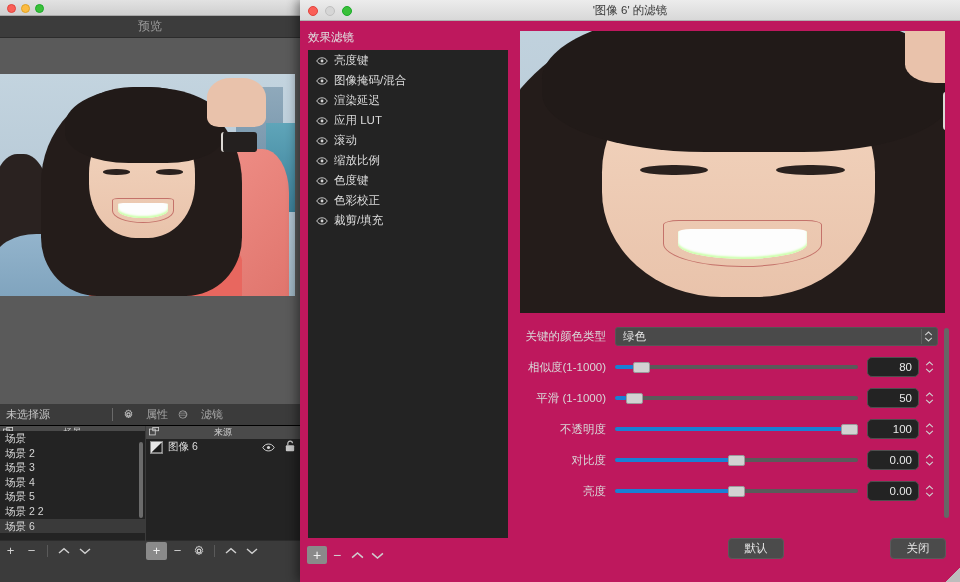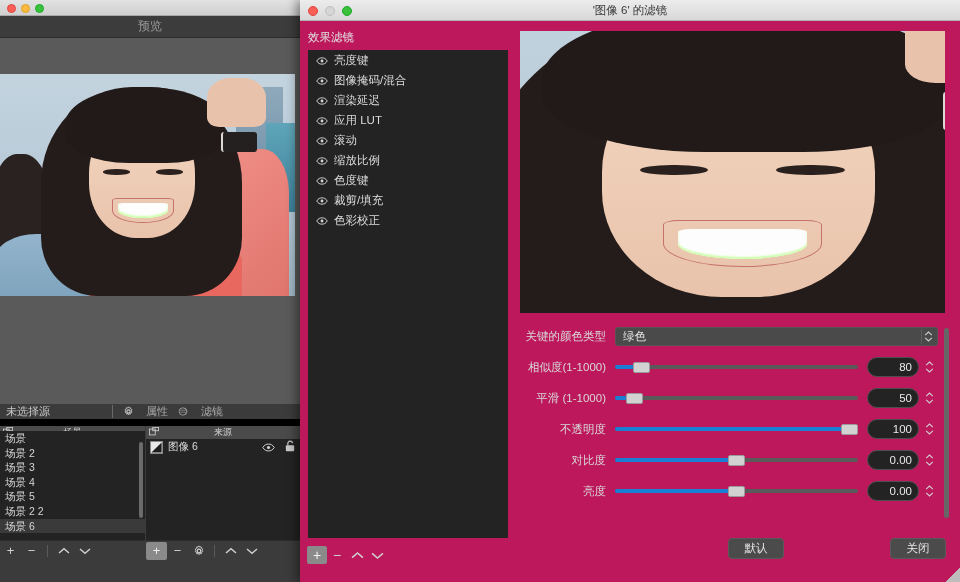--- a/index.html
+++ b/index.html
@@ -84,21 +84,21 @@
     border: 1.5px solid #c4726a; border-radius: 10% 10% 50% 50%; }
   .p-hand { position: absolute; right: 10%; top: 2%; width: 20%; height: 22%;
     background: #e9c2ab; border-radius: 40% 40% 20% 20%; }
   .p-watch { position: absolute; right: 13%; top: 26%; width: 12%; height: 9%;
     background: #24201f; border-radius: 3px; border-left: 2px solid #dcd8d4; }
 
   
   .src-bar {
     position: absolute; left: 0; top: 404px; width: 300px; height: 22px;
     background: #3b3b3b; display: flex; align-items: center;
-    border-bottom: 7px solid #000000;
+    border-bottom: 1px solid #000000;
   }
   .src-bar .noselect { color: #c8c8c8; font-size: 11px; margin-left: 6px; }
   .src-bar .divider { width: 1px; height: 13px; background: #6a6a6a; margin-left: 62px; }
   .tabitem { display: flex; align-items: center; gap: 12px; margin-left: 10px;
     color: #a9a9a9; font-size: 11px; }
   .tabitem svg { display: block; }
 
   .panes { position: absolute; left: 0; top: 426px; width: 300px; height: 134px; display: flex; }
   .pane { position: relative; height: 134px; background: #232323; }
   .pane-scenes { width: 146px; border-right: 1px solid #3b3b3b; }
@@ -185,21 +185,21 @@
     position: absolute; right: 2px; top: 1px; width: 14px; height: 15px;
     display: flex; flex-direction: column; align-items: center; justify-content: center;
     gap: 1px; border-left: 1px solid #5e5e5e;
   }
   .slider { flex: 1; position: relative; height: 16px; display: flex; align-items: center; }
   .track { position: absolute; left: 0; right: 0; height: 4px; background: #5a5a5a; border-radius: 2px; }
   .fill { position: absolute; left: 0; height: 4px; background: #1a7fd4; border-radius: 2px; }
   .knob { position: absolute; width: 17px; height: 11px; background: #d2d2d2;
     border: 1px solid #9b9b9b; border-radius: 2px; }
   .spin { width: 52px; height: 20px; background: #232323; border: 1px solid #4e4e4e;
-    border-radius: 10px; margin-left: 9px; display: flex; align-items: center;
+    border-radius: 5px; margin-left: 9px; display: flex; align-items: center;
     justify-content: flex-end; }
   .spin .num { font-size: 11.5px; color: #e8e8e8; padding-right: 6px; }
   .spinbtns { width: 17px; height: 20px; margin-left: 2px;
     display: flex; flex-direction: column; align-items: center; justify-content: center; gap: 2px; }
 
   .ctl-scrollbar { position: absolute; left: 944px; top: 328px; width: 5px; height: 190px;
     background: #666; border-radius: 3px; }
 
   .btn {
     position: absolute; height: 21px; background: #4b4b4b; border: 1px solid #5a5a5a;
@@ -428,28 +428,28 @@
               <path d="M1 5C3 1.6 5.4 0.8 8 0.8S13 1.6 15 5c-2 3.4-4.4 4.2-7 4.2S3 8.4 1 5z" fill="none" stroke="#d4d4d4" stroke-width="1.3"></path>
               <circle cx="8" cy="5" r="1.9" fill="#d4d4d4"></circle>
             </svg></span>
           <span class="lbl">色度键</span>
         </div>
         <div class="f-row">
           <span><svg width="12" height="8" viewBox="0 0 16 10">
               <path d="M1 5C3 1.6 5.4 0.8 8 0.8S13 1.6 15 5c-2 3.4-4.4 4.2-7 4.2S3 8.4 1 5z" fill="none" stroke="#d4d4d4" stroke-width="1.3"></path>
               <circle cx="8" cy="5" r="1.9" fill="#d4d4d4"></circle>
             </svg></span>
+          <span class="lbl">色彩校正</span>
+        </div>
+        <div class="f-row">
+          <span><svg width="12" height="8" viewBox="0 0 16 10">
+              <path d="M1 5C3 1.6 5.4 0.8 8 0.8S13 1.6 15 5c-2 3.4-4.4 4.2-7 4.2S3 8.4 1 5z" fill="none" stroke="#d4d4d4" stroke-width="1.3"></path>
+              <circle cx="8" cy="5" r="1.9" fill="#d4d4d4"></circle>
+            </svg></span>
           <span class="lbl">裁剪/填充</span>
-        </div>
-        <div class="f-row">
-          <span><svg width="12" height="8" viewBox="0 0 16 10">
-              <path d="M1 5C3 1.6 5.4 0.8 8 0.8S13 1.6 15 5c-2 3.4-4.4 4.2-7 4.2S3 8.4 1 5z" fill="none" stroke="#d4d4d4" stroke-width="1.3"></path>
-              <circle cx="8" cy="5" r="1.9" fill="#d4d4d4"></circle>
-            </svg></span>
-          <span class="lbl">色彩校正</span>
         </div>
       </div>
 
     <div class="filters-toolbar">
       <div class="ftbtn hl">+</div>
       <div class="ftbtn">−</div>
       <div class="ftbtn">
         <svg width="13" height="9" viewBox="0 0 12 8">
             <path d="M1 6L6 1.6L11 6" fill="none" stroke="#cfcfcf" stroke-width="1.4"></path>
           </svg>

